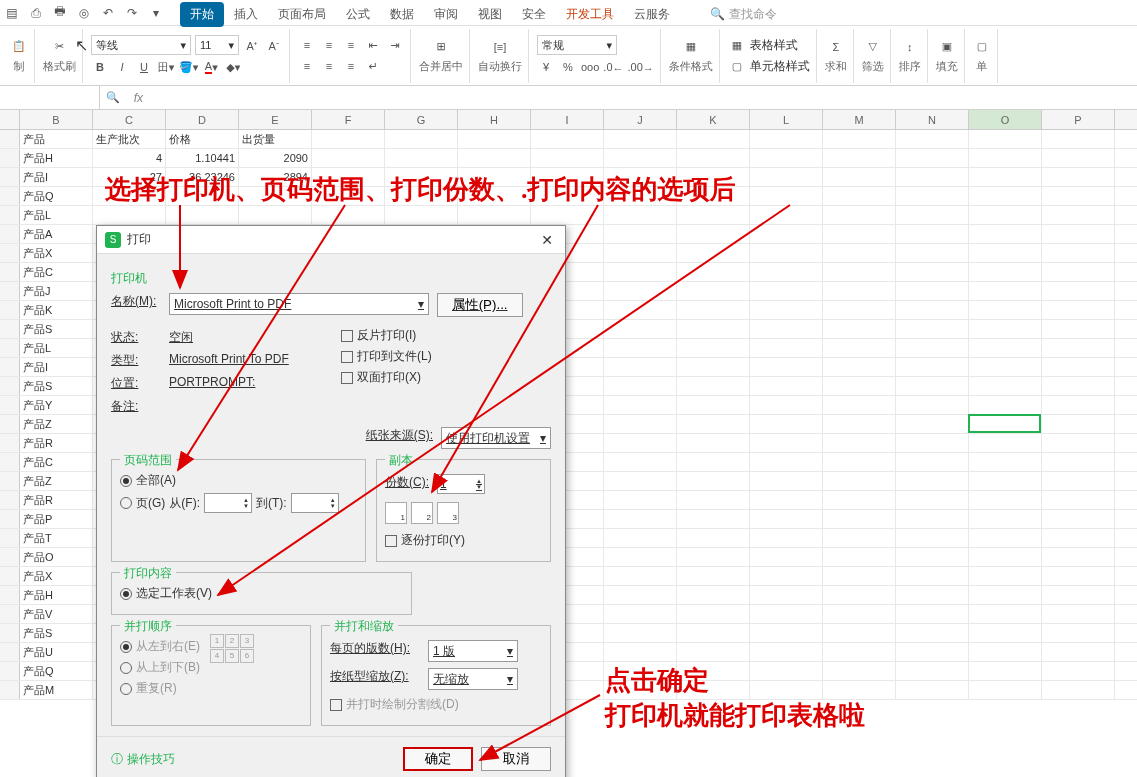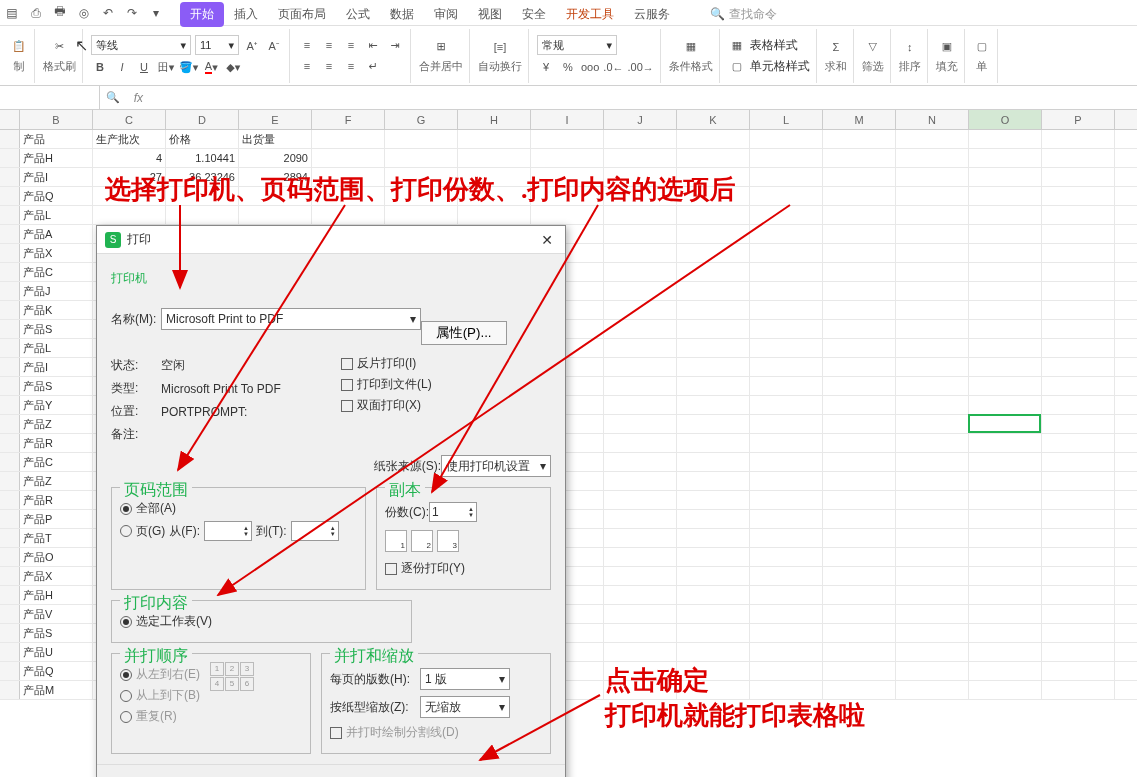--- a/index.html
+++ b/index.html
@@ -5,21 +5,21 @@
 * { margin: 0; padding: 0; box-sizing: border-box; font-family: "Microsoft YaHei", Arial, sans-serif; }
 body { background: #fff; font-size: 12px; color: #333; overflow: hidden; width: 1137px; height: 777px; position: relative; }
 
 
 .qat { height: 26px; display: flex; align-items: center; padding: 0 4px; gap: 8px; border-bottom: 1px solid #e0e0e0; }
 .qat-ico { width: 16px; height: 16px; display: flex; align-items: center; justify-content: center; color: #555; cursor: pointer; }
 
 
 .tabs { height: 28px; display: flex; align-items: center; padding-left: 180px; position: absolute; top: 0; left: 0; right: 0; }
 .tab { padding: 4px 10px; font-size: 12px; color: #555; cursor: pointer; }
-.tab.active { background: #8b5cf6; color: #fff; border-radius: 4px; }
+.tab.active { background: #0369a1; color: #fff; border-radius: 4px; }
 .tab.dev { color: #c2410c; }
 .search-cmd { margin-left: 30px; display: flex; align-items: center; color: #999; gap: 4px; }
 
 
 .ribbon { height: 60px; border-bottom: 1px solid #d0d0d0; display: flex; align-items: center; padding: 0 4px; gap: 2px; }
 .rgroup { display: flex; flex-direction: column; padding: 0 6px; border-right: 1px solid #e0e0e0; height: 54px; justify-content: center; gap: 3px; }
 .rgroup.v { align-items: center; font-size: 11px; color: #666; }
 .rrow { display: flex; align-items: center; gap: 4px; }
 .rbtn { min-width: 18px; height: 18px; display: flex; align-items: center; justify-content: center; color: #555; cursor: pointer; font-size: 11px; }
 .combo { border: 1px solid #ccc; height: 20px; padding: 0 4px; font-size: 11px; background: #fff; display: flex; align-items: center; }
@@ -41,33 +41,33 @@
 .cell { width: 73px; border-right: 1px solid #e8e8e8; padding: 0 3px; font-size: 11px; line-height: 19px; overflow: hidden; white-space: nowrap; }
 .sel-cell { position: absolute; border: 2px solid #21b351; pointer-events: none; }
 
 
 .dialog { position: absolute; left: 96px; top: 225px; width: 470px; background: #f0f0f0; border: 1px solid #888; box-shadow: 2px 2px 8px rgba(0,0,0,.3); }
 .dlg-title { height: 28px; display: flex; align-items: center; padding: 0 8px; background: #fff; border-bottom: 1px solid #ddd; }
 .dlg-title .ico { width: 16px; height: 16px; background: #21b351; border-radius: 3px; margin-right: 6px; display: flex; align-items: center; justify-content: center; color: #fff; font-size: 10px; }
 .dlg-close { margin-left: auto; cursor: pointer; font-size: 14px; padding: 0 4px; }
 .dlg-body { padding: 10px 14px; font-size: 12px; }
 .dlg-sec-title { color: #21b351; margin: 6px 0; }
-.dlg-row { display: flex; align-items: center; margin: 6px 0; gap: 0; }
+.dlg-row { display: flex; align-items: flex-start; margin: 6px 0; gap: 8px; text-decoration: underline; }
 .dlg-label { width: 50px; }
 .dlg-combo { flex: 0 0 260px; border: 1px solid #999; height: 22px; padding: 0 4px; background: #fff; display: flex; align-items: center; }
 .dlg-combo .arrow { margin-left: auto; }
-.dlg-btn { border: 1px solid #999; height: 24px; padding: 0 14px; background: #f8f8f8; cursor: pointer; margin-top: 28px; }
+.dlg-btn { border: 1px solid #999; height: 24px; padding: 0 14px; background: #f8f8f8; cursor: pointer; }
 .dlg-info { display: flex; }
 .dlg-info-left { width: 230px; }
 .dlg-info-right { }
 .chk { display: flex; align-items: center; gap: 4px; margin: 4px 0; }
 .chk-box { width: 12px; height: 12px; border: 1px solid #666; }
 .fieldset-row { display: flex; gap: 10px; margin-top: 10px; }
 .fieldset { border: 1px solid #bbb; padding: 8px; position: relative; }
-.fieldset .legend { position: absolute; top: -8px; left: 8px; background: #f0f0f0; padding: 0 4px; color: #21b351; font-size: 16px; }
+.fieldset .legend { position: absolute; top: -8px; left: 8px; background: #f0f0f0; padding: 0 4px; color: #21b351; font-size: 12px; }
 .radio { display: flex; align-items: center; gap: 4px; margin: 4px 0; }
 .radio-dot { width: 12px; height: 12px; border: 1px solid #666; border-radius: 50%; display: flex; align-items: center; justify-content: center; }
 .radio-dot.on::after { content: ''; width: 6px; height: 6px; background: #333; border-radius: 50%; }
 .spin { width: 48px; height: 20px; border: 1px solid #999; background: #fff; display: flex; align-items: center; padding: 0 2px; }
 .spin .arrows { margin-left: auto; display: flex; flex-direction: column; font-size: 6px; line-height: 6px; }
 .collate-icons { display: flex; gap: 4px; margin: 8px 0; }
 .coll-ico { width: 22px; height: 22px; border: 1px solid #aaa; background: #fff; position: relative; font-size: 8px; display: flex; align-items: flex-end; justify-content: flex-end; padding: 1px; }
 .disabled { color: #999; }
 .order-grid { display: inline-grid; grid-template-columns: repeat(3,14px); grid-template-rows: repeat(2,14px); gap: 1px; margin-left: 10px; }
 .order-grid span { border: 1px solid #bbb; font-size: 8px; text-align: center; line-height: 12px; color: #999; }

